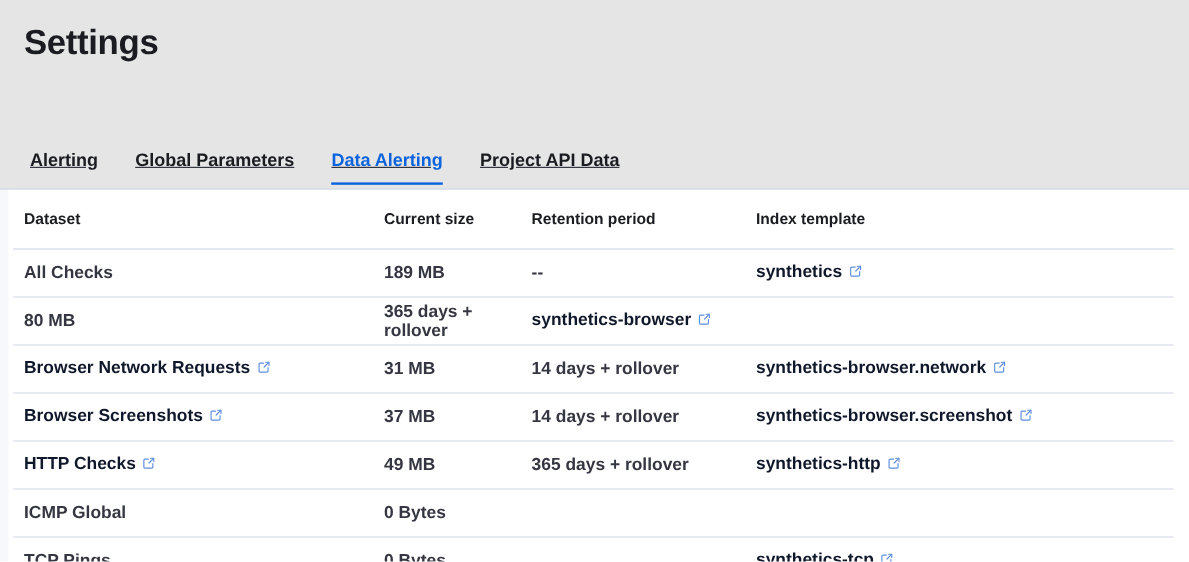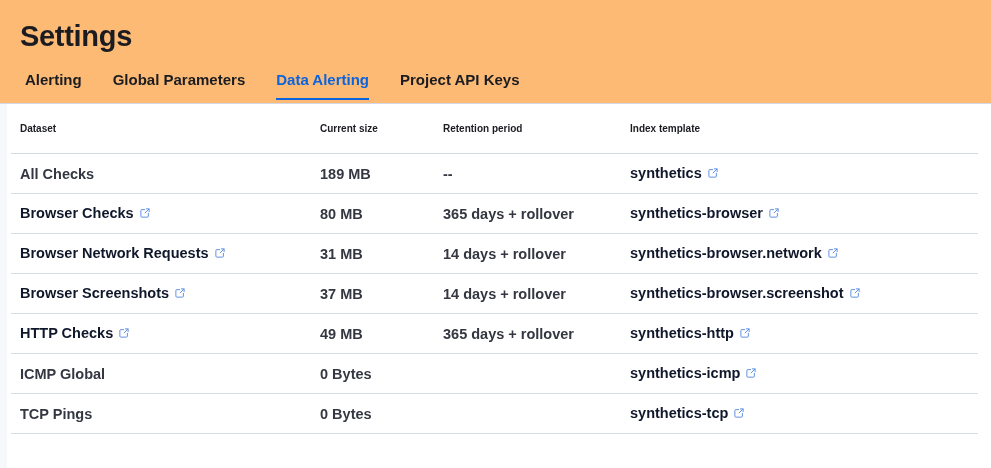--- a/index.html
+++ b/index.html
@@ -11,37 +11,38 @@
     position: relative;
     overflow: hidden;
   }
   .left-edge {
     position: absolute; left: 0; top: 0; width: 7px; height: 468px;
     background: #f7f8fc;
   }
   
   .page-header {
     position: relative;
-    height: 104px;
-    background: #fdba74;
+    height: 158px;
+    background: #e5e5e5;
     border-bottom: 1px solid #d3dae6;
   }
   .page-title {
     padding: 20px 0 0 20px;
     font-size: 29px;
     font-weight: 700;
     color: #1a1c21;
     letter-spacing: -0.3px;
   }
   .tabs {
     position: absolute;
     left: 25px; bottom: 0;
     display: flex;
     gap: 31px;
     align-items: flex-end;
+    text-decoration: underline;
   }
   .tab {
     font-size: 15px;
     font-weight: 700;
     color: #1a1c21;
     padding-bottom: 10px;
     margin-bottom: 3px;
     border-bottom: 2px solid transparent;
     cursor: pointer;
     background: none;
@@ -60,21 +61,21 @@
     display: grid;
     grid-template-columns: 309px 123px 187px 1fr;
     align-items: center;
     height: 40px;
     border-bottom: 1px solid #d9dde9;
   }
   .trow.thead { height: 50px; border-bottom-color: #d3dae6; }
   .cell { padding-right: 8px; font-size: 14.5px; color: #343741; font-weight: bold; }
   .cell:first-child { padding-left: 9px; }
   .thead .cell {
-    font-size: 10px;
+    font-size: 13px;
     font-weight: 700;
     color: #1a1c21;
   }
   .link {
     color: #0f172a;
     text-decoration: none;
     cursor: pointer;
   }
   .ext-icon {
     display: inline-block;
@@ -88,21 +89,21 @@
 <body>
 
 <div class="left-edge"></div>
 
 <div class="page-header">
   <h1 class="page-title">Settings</h1>
   <div class="tabs">
     <button class="tab">Alerting</button>
     <button class="tab">Global Parameters</button>
     <button class="tab active">Data Alerting</button>
-    <button class="tab">Project API Keys</button>
+    <button class="tab">Project API Data</button>
   </div>
 </div>
 
 <div class="table">
 
   <div class="trow thead">
     <div class="cell">Dataset</div>
     <div class="cell">Current size</div>
     <div class="cell">Retention period</div>
     <div class="cell">Index template</div>
@@ -113,25 +114,20 @@
     <div class="cell">189 MB</div>
     <div class="cell">--</div>
     <div class="cell"><a class="link">synthetics</a><span class="ext-icon"><svg viewBox="0 0 16 16" width="12" height="12" fill="none" stroke="currentColor" stroke-width="1.3" stroke-linecap="round" stroke-linejoin="round">
             <path d="M12.5 8.5v3.8a1.2 1.2 0 0 1-1.2 1.2H3.7a1.2 1.2 0 0 1-1.2-1.2V4.7a1.2 1.2 0 0 1 1.2-1.2h3.8"></path>
             <path d="M9.8 2.5h3.7v3.7"></path>
             <path d="M13.3 2.7L8.2 7.8"></path>
           </svg></span></div>
   </div>
 
   <div class="trow">
-    <div class="cell"><a class="link">Browser Checks</a><span class="ext-icon"><svg viewBox="0 0 16 16" width="12" height="12" fill="none" stroke="currentColor" stroke-width="1.3" stroke-linecap="round" stroke-linejoin="round">
-            <path d="M12.5 8.5v3.8a1.2 1.2 0 0 1-1.2 1.2H3.7a1.2 1.2 0 0 1-1.2-1.2V4.7a1.2 1.2 0 0 1 1.2-1.2h3.8"></path>
-            <path d="M9.8 2.5h3.7v3.7"></path>
-            <path d="M13.3 2.7L8.2 7.8"></path>
-          </svg></span></div>
     <div class="cell">80 MB</div>
     <div class="cell">365 days + rollover</div>
     <div class="cell"><a class="link">synthetics-browser</a><span class="ext-icon"><svg viewBox="0 0 16 16" width="12" height="12" fill="none" stroke="currentColor" stroke-width="1.3" stroke-linecap="round" stroke-linejoin="round">
             <path d="M12.5 8.5v3.8a1.2 1.2 0 0 1-1.2 1.2H3.7a1.2 1.2 0 0 1-1.2-1.2V4.7a1.2 1.2 0 0 1 1.2-1.2h3.8"></path>
             <path d="M9.8 2.5h3.7v3.7"></path>
             <path d="M13.3 2.7L8.2 7.8"></path>
           </svg></span></div>
   </div>
 
   <div class="trow">
@@ -176,25 +172,20 @@
             <path d="M12.5 8.5v3.8a1.2 1.2 0 0 1-1.2 1.2H3.7a1.2 1.2 0 0 1-1.2-1.2V4.7a1.2 1.2 0 0 1 1.2-1.2h3.8"></path>
             <path d="M9.8 2.5h3.7v3.7"></path>
             <path d="M13.3 2.7L8.2 7.8"></path>
           </svg></span></div>
   </div>
 
   <div class="trow">
     <div class="cell"><span>ICMP Global</span></div>
     <div class="cell">0 Bytes</div>
     <div class="cell"></div>
-    <div class="cell"><a class="link">synthetics-icmp</a><span class="ext-icon"><svg viewBox="0 0 16 16" width="12" height="12" fill="none" stroke="currentColor" stroke-width="1.3" stroke-linecap="round" stroke-linejoin="round">
-            <path d="M12.5 8.5v3.8a1.2 1.2 0 0 1-1.2 1.2H3.7a1.2 1.2 0 0 1-1.2-1.2V4.7a1.2 1.2 0 0 1 1.2-1.2h3.8"></path>
-            <path d="M9.8 2.5h3.7v3.7"></path>
-            <path d="M13.3 2.7L8.2 7.8"></path>
-          </svg></span></div>
   </div>
 
   <div class="trow">
     <div class="cell"><span>TCP Pings</span></div>
     <div class="cell">0 Bytes</div>
     <div class="cell"></div>
     <div class="cell"><a class="link">synthetics-tcp</a><span class="ext-icon"><svg viewBox="0 0 16 16" width="12" height="12" fill="none" stroke="currentColor" stroke-width="1.3" stroke-linecap="round" stroke-linejoin="round">
             <path d="M12.5 8.5v3.8a1.2 1.2 0 0 1-1.2 1.2H3.7a1.2 1.2 0 0 1-1.2-1.2V4.7a1.2 1.2 0 0 1 1.2-1.2h3.8"></path>
             <path d="M9.8 2.5h3.7v3.7"></path>
             <path d="M13.3 2.7L8.2 7.8"></path>

